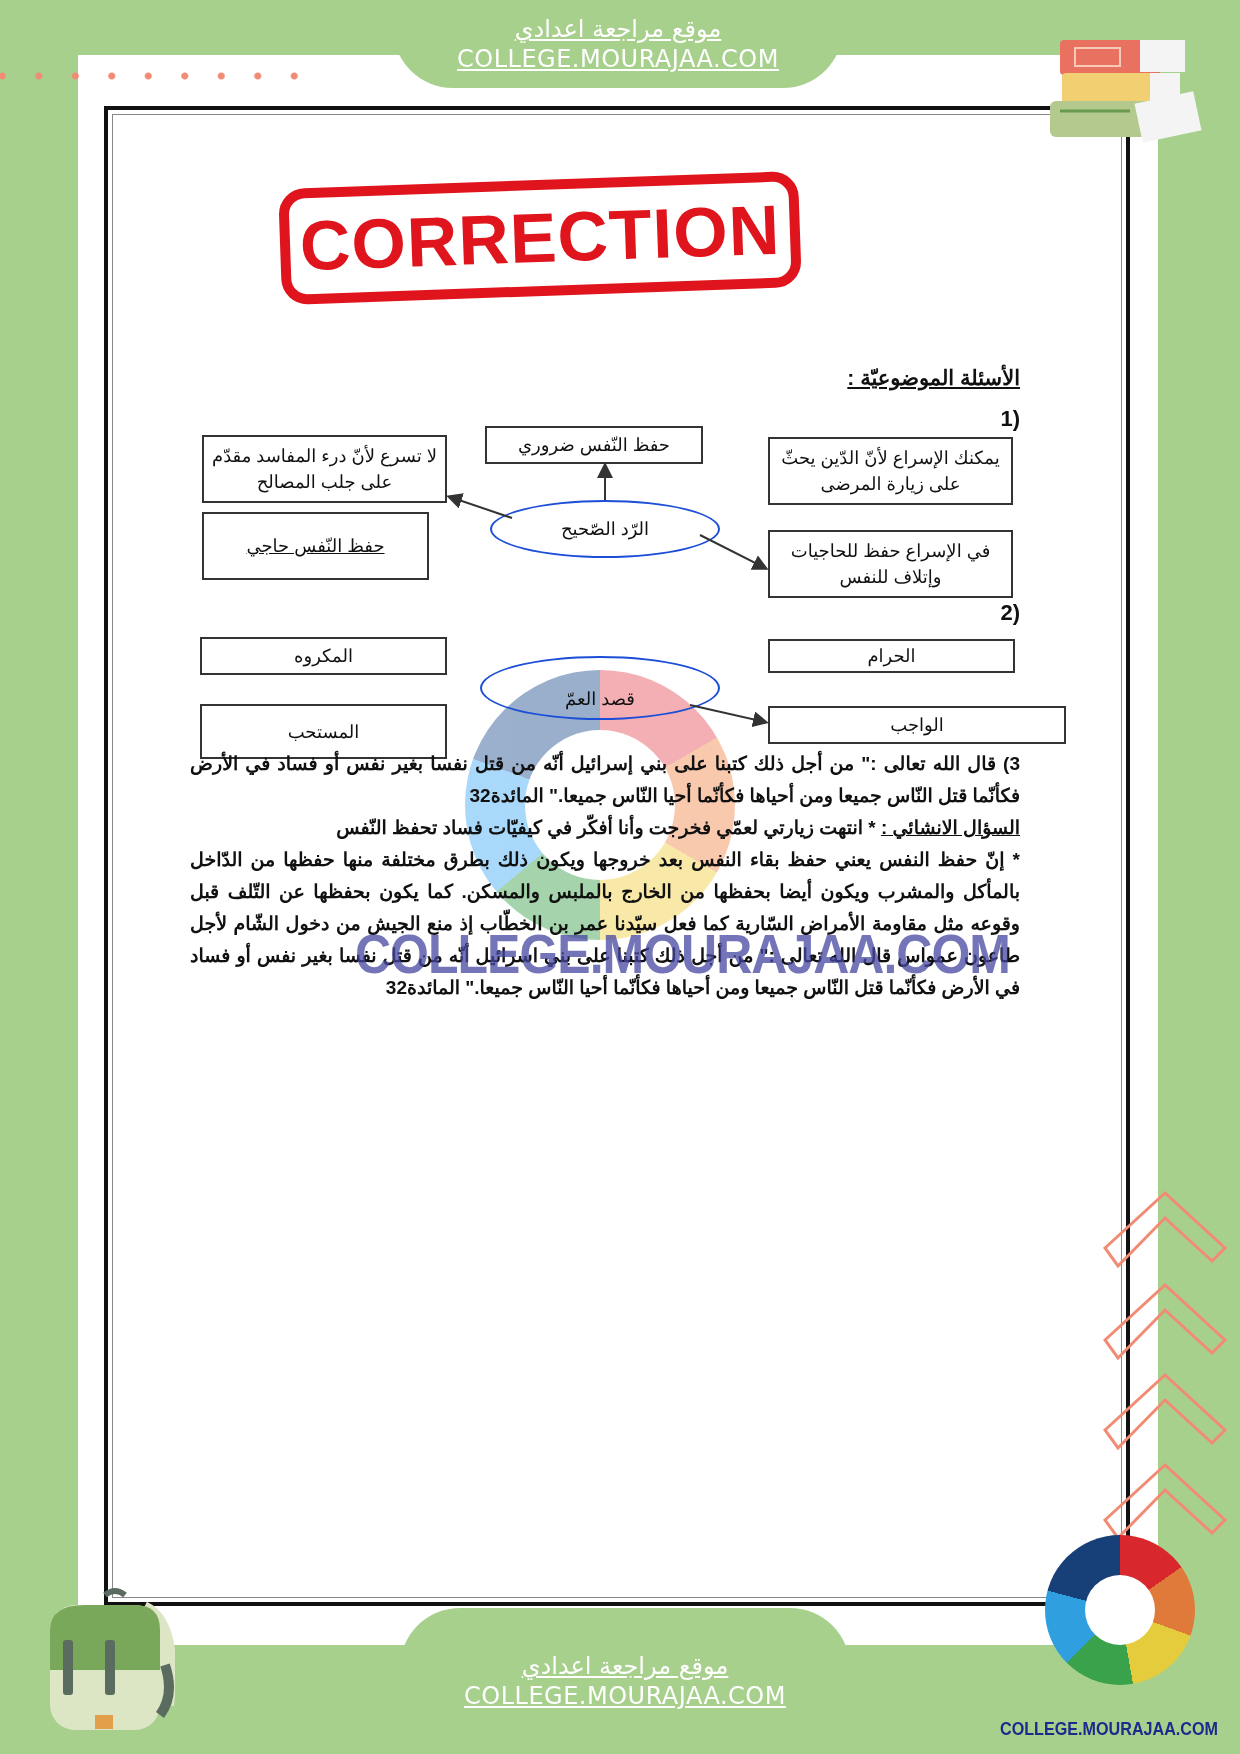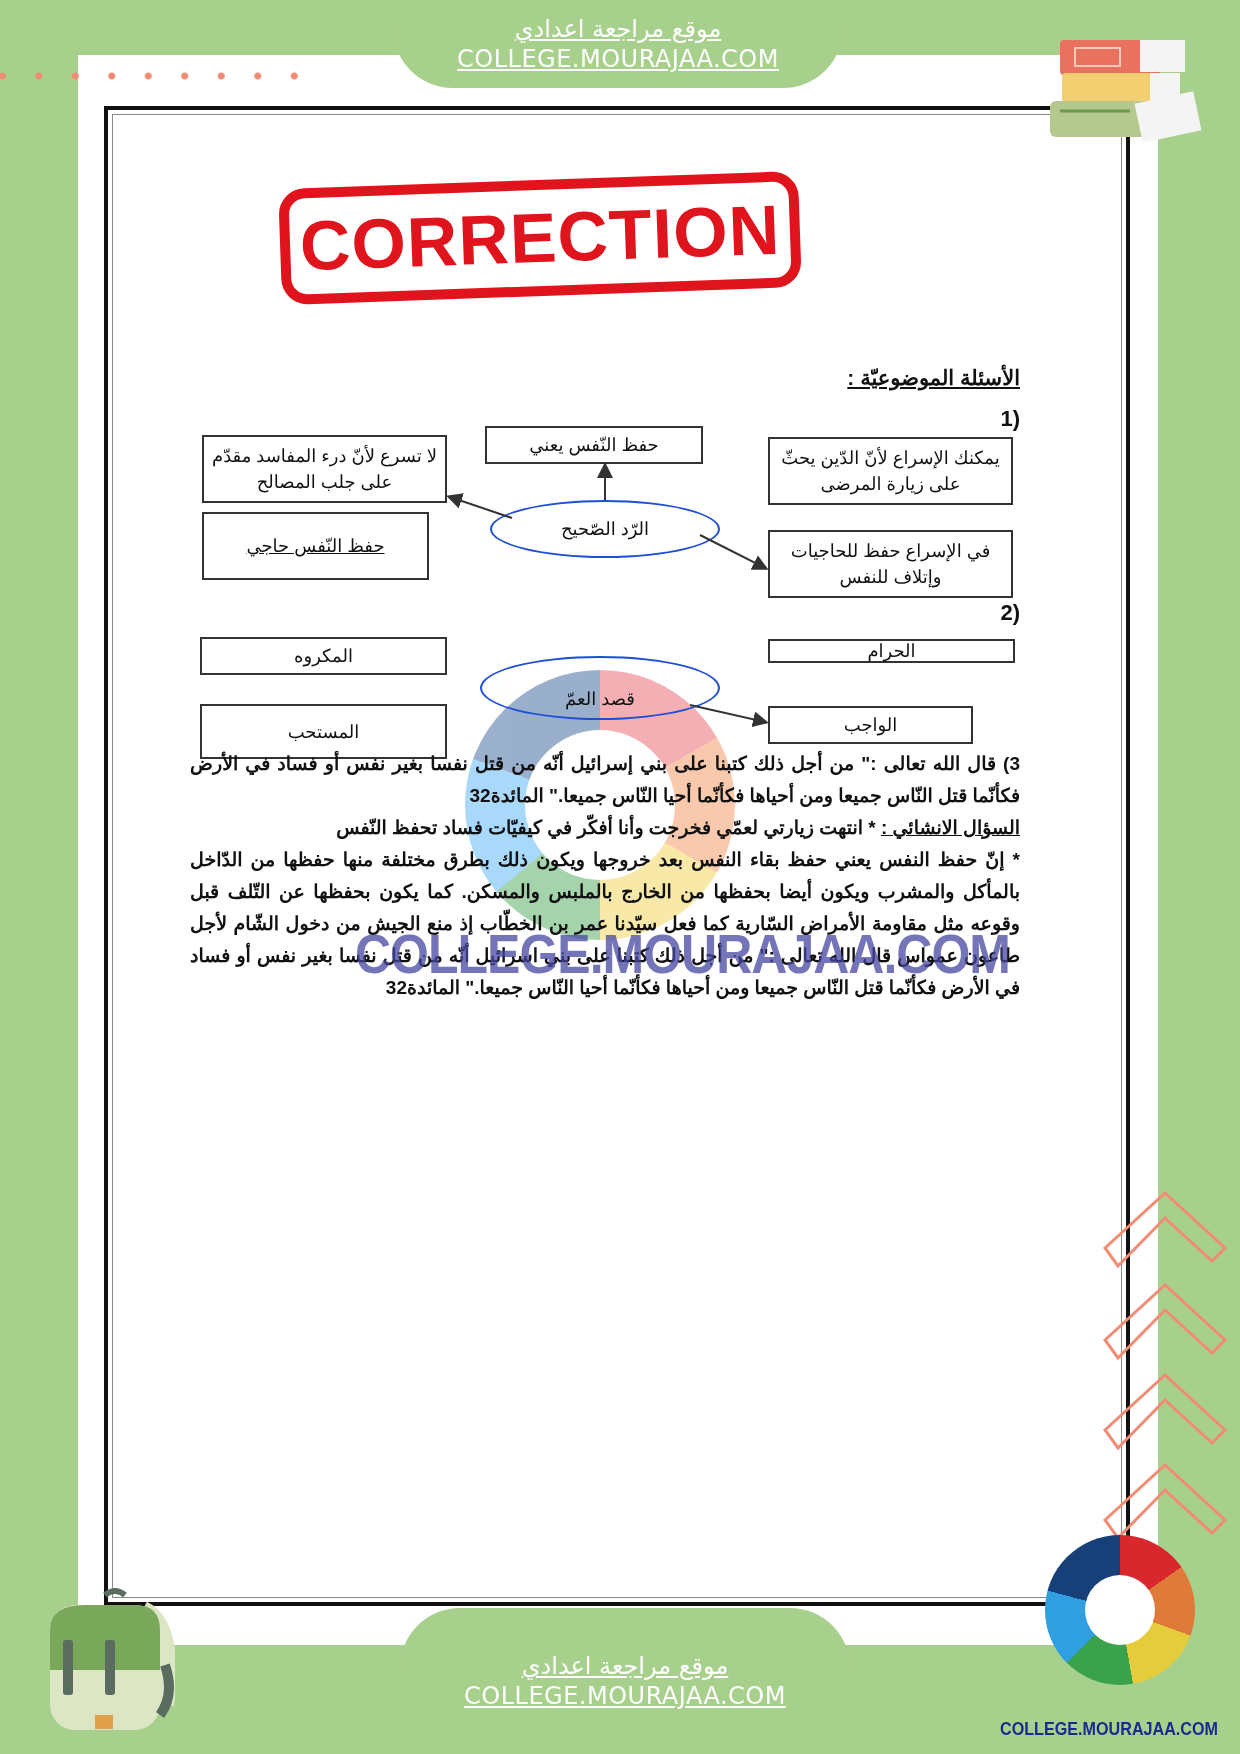--- a/index.html
+++ b/index.html
@@ -70,37 +70,37 @@
 
 <div class="logo-wheel" style="left:465px;top:670px;width:270px;height:270px;opacity:0.45;
      background:conic-gradient(#e8505b 0 60deg,#f08a4b 60deg 120deg,#f0d040 120deg 180deg,#3aa24a 180deg 230deg,#3fa9f5 230deg 290deg,#1f4f8f 290deg 360deg);">
   <div style="position:absolute;left:60px;top:60px;width:150px;height:150px;border-radius:50%;background:#fff;"></div>
 </div>
 
 <div class="doc">
   <div class="heading">الأسئلة الموضوعيّة :</div>
 
   <div class="qnum" style="right:0;top:46px;">(1</div>
-  <div class="box" style="left:295px;top:66px;width:218px;height:38px;">حفظ النّفس يعني</div>
+  <div class="box" style="left:295px;top:66px;width:218px;height:38px;">حفظ النّفس ضروري</div>
   <div class="box" style="left:12px;top:75px;width:245px;height:68px;">لا تسرع لأنّ درء المفاسد مقدّم على جلب المصالح</div>
   <div class="box" style="left:578px;top:77px;width:245px;height:68px;">يمكنك الإسراع لأنّ الدّين يحثّ على زيارة المرضى</div>
   <div class="ellipse" style="left:300px;top:140px;width:230px;height:58px;">
     <span>الرّد الصّحيح</span>
   </div>
   <div class="box" style="left:12px;top:152px;width:227px;height:68px;text-decoration:underline;">حفظ النّفس حاجي</div>
   <div class="box" style="left:578px;top:170px;width:245px;height:68px;">في الإسراع حفظ للحاجيات وإتلاف للنفس</div>
 
   <div class="qnum" style="right:0;top:240px;">(2</div>
   <div class="box" style="left:10px;top:277px;width:247px;height:38px;">المكروه</div>
-  <div class="box" style="left:578px;top:279px;width:247px;height:24px;">الحرام</div>
+  <div class="box" style="left:578px;top:279px;width:247px;height:34px;">الحرام</div>
   <div class="ellipse" style="left:290px;top:296px;width:240px;height:64px;align-items:flex-end;padding-bottom:8px;">
     <span>قصد العمّ</span>
   </div>
   <div class="box" style="left:10px;top:344px;width:247px;height:55px;">المستحب</div>
-  <div class="box" style="left:578px;top:346px;width:205px;height:38px;">الواجب</div>
+  <div class="box" style="left:578px;top:346px;width:298px;height:38px;">الواجب</div>
 
   <svg class="lines" width="830" height="400">
     <defs>
         <marker id="ah" markerWidth="8" markerHeight="8" refX="6" refY="4" orient="auto">
           <path d="M0,0 L8,4 L0,8 z" fill="#333"></path>
         </marker>
       </defs>
     <line x1="415" y1="140" x2="415" y2="106" stroke="#333" stroke-width="2" marker-end="url(#ah)"></line>
     <line x1="322" y1="158" x2="260" y2="137" stroke="#333" stroke-width="2" marker-end="url(#ah)"></line>
     <line x1="510" y1="175" x2="575" y2="208" stroke="#333" stroke-width="2" marker-end="url(#ah)"></line>

